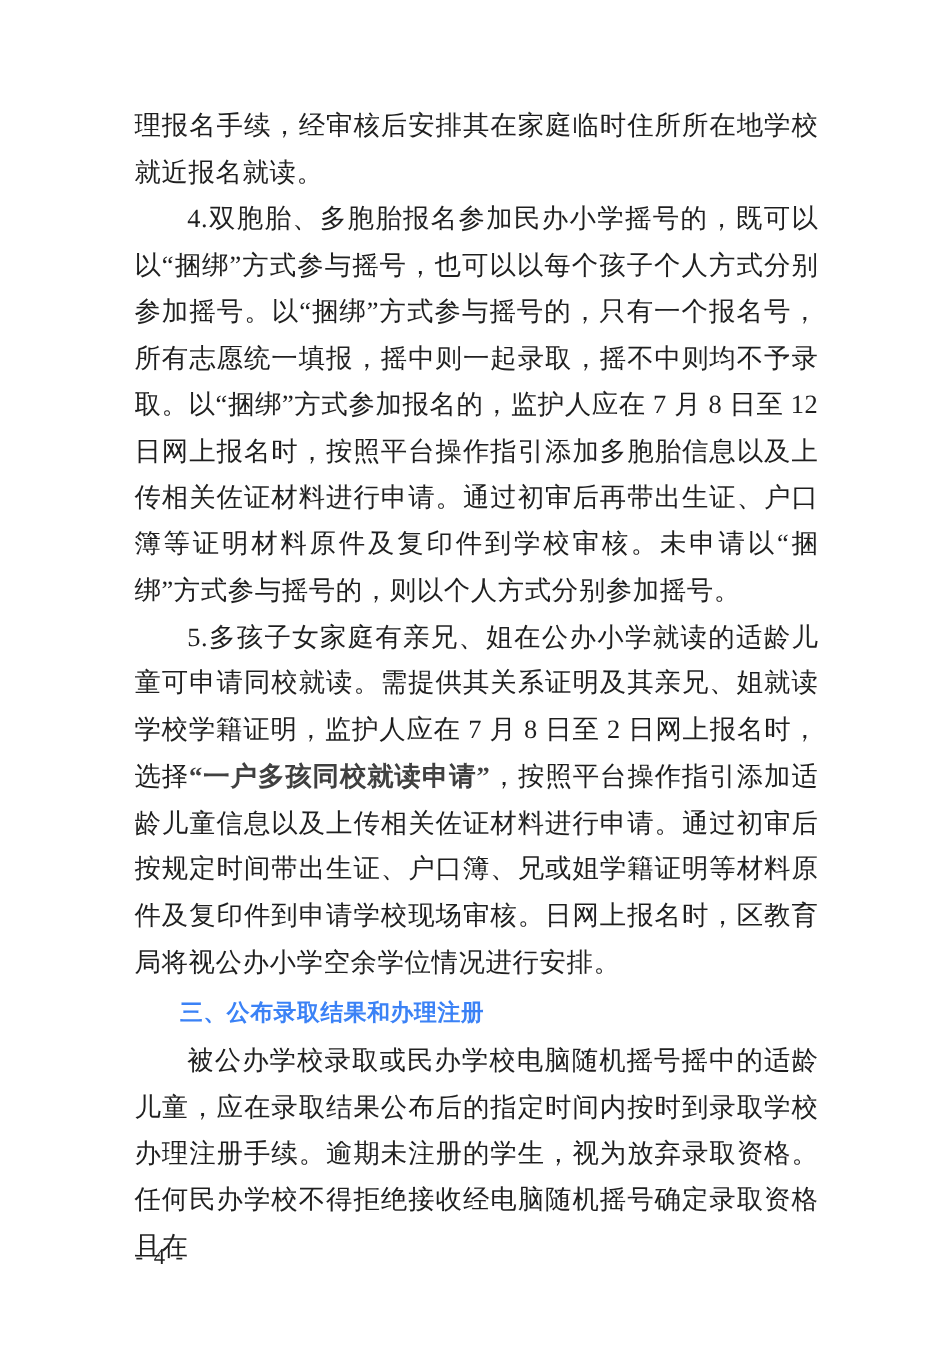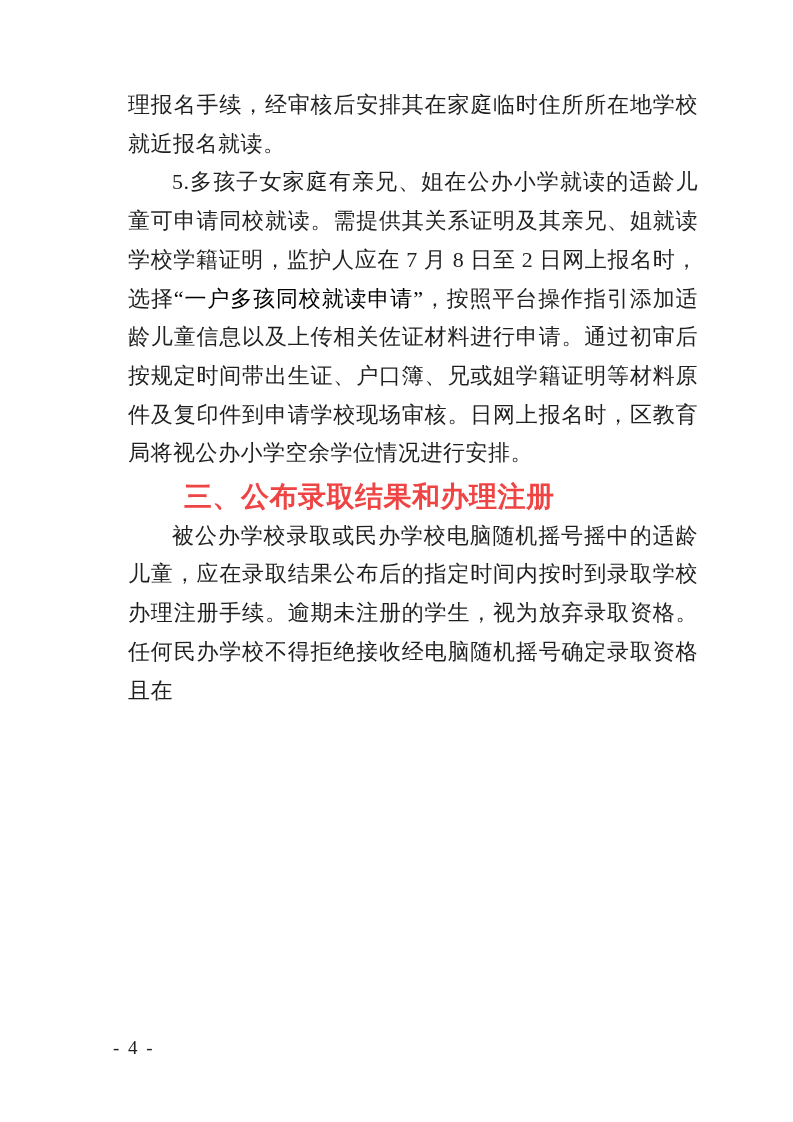--- a/index.html
+++ b/index.html
@@ -11,64 +11,65 @@
     position: relative;
     width: 793px;
     height: 1122px;
     background: #ffffff;
     overflow: hidden;
     font-family: "Liberation Serif", "DejaVu Serif", serif;
     color: #1f1f1f;
   }
   .body-text {
     position: absolute;
-    left: 128px;
+    left: 112px;
     top: 86px;
     width: 570px;
     font-size: 22px;
     line-height: 38.7px;
     letter-spacing: 0.5px;
     text-align: justify;
     text-justify: inter-ideograph;
   }
   .para {
     margin: 0;
     text-indent: 2em;
   }
   .para.no-indent {
     text-indent: 0;
   }
   .section-heading {
     margin: 5px 0 0 0;
     text-indent: 2em;
-    font-size: 28px;
+    font-size: 19px;
     line-height: 38.7px;
     font-weight: bold;
     font-family: "Liberation Sans", "DejaVu Sans", sans-serif;
-    color: #ef4444;
+    color: #3b82f6;
   }
   .bold-phrase {
-    font-weight: normal;
-    color: #000000;
+    font-weight: bold;
+    color: #404040;
   }
   .page-number {
     position: absolute;
     left: 113px;
     top: 1034px;
     font-size: 19px;
     line-height: 28px;
     letter-spacing: 2px;
     color: #1f1f1f;
     font-family: "Liberation Serif", "DejaVu Serif", serif;
   }
 </style>
 </head>
 <body>
 
 <div class="page">
   <div class="body-text">
     <p class="para no-indent">理报名手续，经审核后安排其在家庭临时住所所在地学校就近报名就读。</p>
+    <p class="para">4.双胞胎、多胞胎报名参加民办小学摇号的，既可以以“捆绑”方式参与摇号，也可以以每个孩子个人方式分别参加摇号。以“捆绑”方式参与摇号的，只有一个报名号，所有志愿统一填报，摇中则一起录取，摇不中则均不予录取。以“捆绑”方式参加报名的，监护人应在 7 月 8 日至 12 日网上报名时，按照平台操作指引添加多胞胎信息以及上传相关佐证材料进行申请。通过初审后再带出生证、户口簿等证明材料原件及复印件到学校审核。未申请以“捆绑”方式参与摇号的，则以个人方式分别参加摇号。</p>
     <p class="para"><span>5.多孩子女家庭有亲兄、姐在公办小学就读的适龄儿童可申请同校就读。需提供其关系证明及其亲兄、姐就读学校学籍证明，监护人应在 7 月 8 日至 2 日网上报名时，选择</span><span class="bold-phrase">“一户多孩同校就读申请”</span><span>，按照平台操作指引添加适龄儿童信息以及上传相关佐证材料进行申请。通过初审后按规定时间带出生证、户口簿、兄或姐学籍证明等材料原件及复印件到申请学校现场审核。日网上报名时，区教育局将视公办小学空余学位情况进行安排。</span></p>
     <h2 class="section-heading">三、公布录取结果和办理注册</h2>
     <p class="para">被公办学校录取或民办学校电脑随机摇号摇中的适龄儿童，应在录取结果公布后的指定时间内按时到录取学校办理注册手续。逾期未注册的学生，视为放弃录取资格。任何民办学校不得拒绝接收经电脑随机摇号确定录取资格且在</p>
   </div>
   <div class="page-number">- 4 -</div>
 </div>
 
 </body></html>

